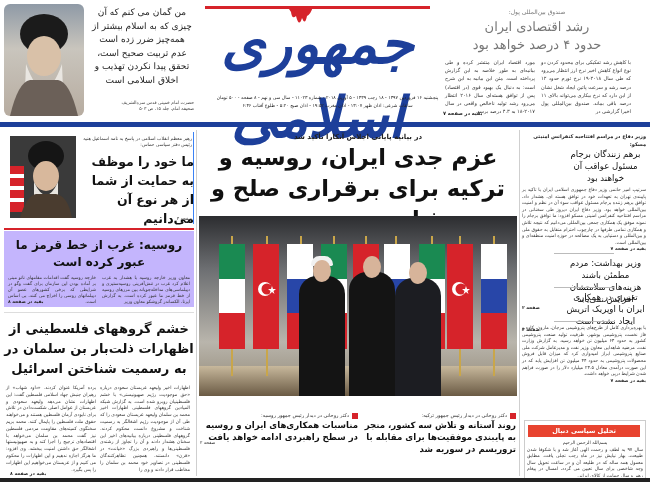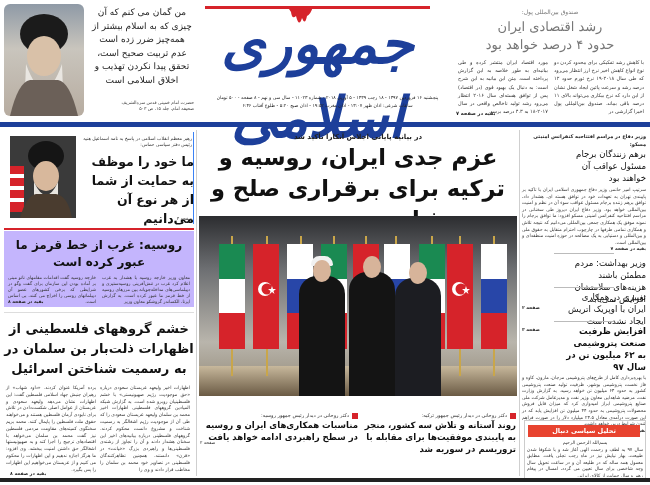--- a/index.html
+++ b/index.html
@@ -21,21 +21,21 @@
   .logo-redline { left: 10px; top: 2px; width: 225px; height: 3px; background: #d6232a; }
   .logo-splash { left: 92px; top: 2px; width: 26px; height: 24px; }
   .logo-text { left: 0; top: 2px; width: 245px; text-align: center;
     font-family: "DejaVu Serif", serif; font-weight: bold; font-style: italic;
     font-size: 56px; line-height: 74px; color: #1d3f9a; letter-spacing: -2px; }
   .dateline { left: 205px; top: 94px; width: 245px; text-align: center;
     font-size: 4.6px; line-height: 8px; color: #222; }
   .dateline2 { left: 205px; top: 102px; width: 245px; text-align: center;
     font-size: 4.6px; line-height: 8px; color: #222; }
 
-  .econ-box { left: 452px; top: 4px; width: 196px; height: 116px; }
+  .econ-box { left: 439px; top: 4px; width: 196px; height: 116px; }
   .econ-kicker { left: 0; top: 4px; width: 196px; text-align: center; font-size: 6px; color: #777; }
   .econ-title { left: 0; top: 14px; width: 196px; text-align: center;
     font-family: "DejaVu Serif", serif; font-size: 13px; line-height: 18px; color: #777; }
   .econ-col { top: 54px; width: 90px; font-size: 5px; line-height: 8.2px; color: #333; text-align: justify; }
   .econ-more { left: 4px; top: 106px; font-size: 5px; font-weight: bold; color: #222; }
 
   .rule-blue { left: 0; top: 122px; width: 650px; height: 5px; background: #1d3f9a; }
 
   
   .leader-box { left: 6px; top: 132px; width: 188px; height: 92px; border-right: 1px solid #3b82f6; }
@@ -81,21 +81,21 @@
   .cap-kicker { font-size: 5px; color: #333; text-align: right; line-height: 8px; }
   .cap-bullet { display: inline-block; width: 6px; height: 6px; background: #d6232a; margin-left: 3px; vertical-align: middle; }
   .cap-text { font-weight: bold; font-size: 8.6px; line-height: 12px; color: #111; text-align: right; }
   .cap-ref { left: 200px; top: 440px; font-size: 4.5px; color: #333; }
 
   .rule-bottom { left: 0; top: 478px; width: 650px; height: 4px; background: #222; }
 
   
   .r-box { left: 522px; width: 124px; }
   .r-kicker { text-align: right; font-size: 5px; font-weight: bold; color: #222; line-height: 8px; }
-  .r-head { text-align: right; font-size: 8.6px; line-height: 12px; color: #111; margin-left: 43px; }
+  .r-head { text-align: center; font-size: 8.6px; line-height: 12px; color: #111; margin-left: 43px; }
   .r-head-b { font-weight: bold; }
   .r-body { font-size: 4.6px; line-height: 6.6px; color: #333; text-align: justify; }
   .r-ref { font-size: 4.5px; font-weight: bold; color: #222; text-align: right; }
   .r-sep { height: 1px; background: #bbb; width: 60px; margin: 3px auto; }
 
   .analysis-tag { left: 528px; top: 425px; width: 112px; height: 12px; background: #e8432f;
     color: #fff; font-size: 6.5px; font-weight: bold; text-align: center; line-height: 12px; }
   .analysis-frame { left: 524px; top: 420px; width: 122px; height: 62px; border: 1px solid #ccc; }
 </style>
 </head>
@@ -249,21 +249,20 @@
 </div>
 
 <div class="abs r-box" style="top:284px;">
   <div class="r-sep"></div>
   <div class="r-head">تغییری در همکاری ایران با اوپریک اتریش ایجاد نشده است</div>
   <div class="r-ref" style="text-align:left;">صفحه ۳</div>
 </div>
 
 <div class="abs r-box" style="top:318px;">
   <div class="r-sep"></div>
-  <div class="r-head r-head-b">افزایش ظرفیت صنعت پتروشیمی به ۶۳ میلیون تن در سال ۹۷</div>
   <div class="r-body" style="margin-top:2px;">با بهره‌برداری کامل از طرح‌های پتروشیمی مرجان، مارون، کاوه و فاز نخست پتروشیمی بوشهر، ظرفیت تولید صنعت پتروشیمی کشور به حدود ۶۳ میلیون تن خواهد رسید. به گزارش وزارت نفت، مرضیه شاهدایی معاون وزیر نفت و مدیرعامل شرکت ملی صنایع پتروشیمی ابراز امیدواری کرد که میزان قابل فروش محصولات پتروشیمی به حدود ۴۴ میلیون تن افزایش یابد که در این صورت درآمدی معادل ۲۳.۵ میلیارد دلار را در صورت فراهم شدن شرایط درپی خواهد داشت.</div>
   <div class="r-ref">بقیه در صفحه ۷</div>
 </div>
 
 <div class="abs analysis-frame"></div>
 <div class="abs analysis-tag">تحلیل سیاسی دنبال</div>
 <div class="abs r-box" style="top:440px; left:527px; width:116px;">
   <div class="r-body" style="text-align:center;">بسم‌الله الرحمن الرحیم</div>
   <div class="r-body" style="height:30px; overflow:hidden;">سال ۹۷ به لطف و رحمت الهی آغاز شد و با شکوفا شدن طبیعت، بهار نیایش نیز در ماه رجب تجلی یافت. مطابق معمول همه ساله که در طلیعه آن و در ساعت تحویل سال وجه شاخصی برای سال تعیین می گردد، امسال در پیغام رهبر و سال حمایت از کالای ایرانی</div>
 </div>

